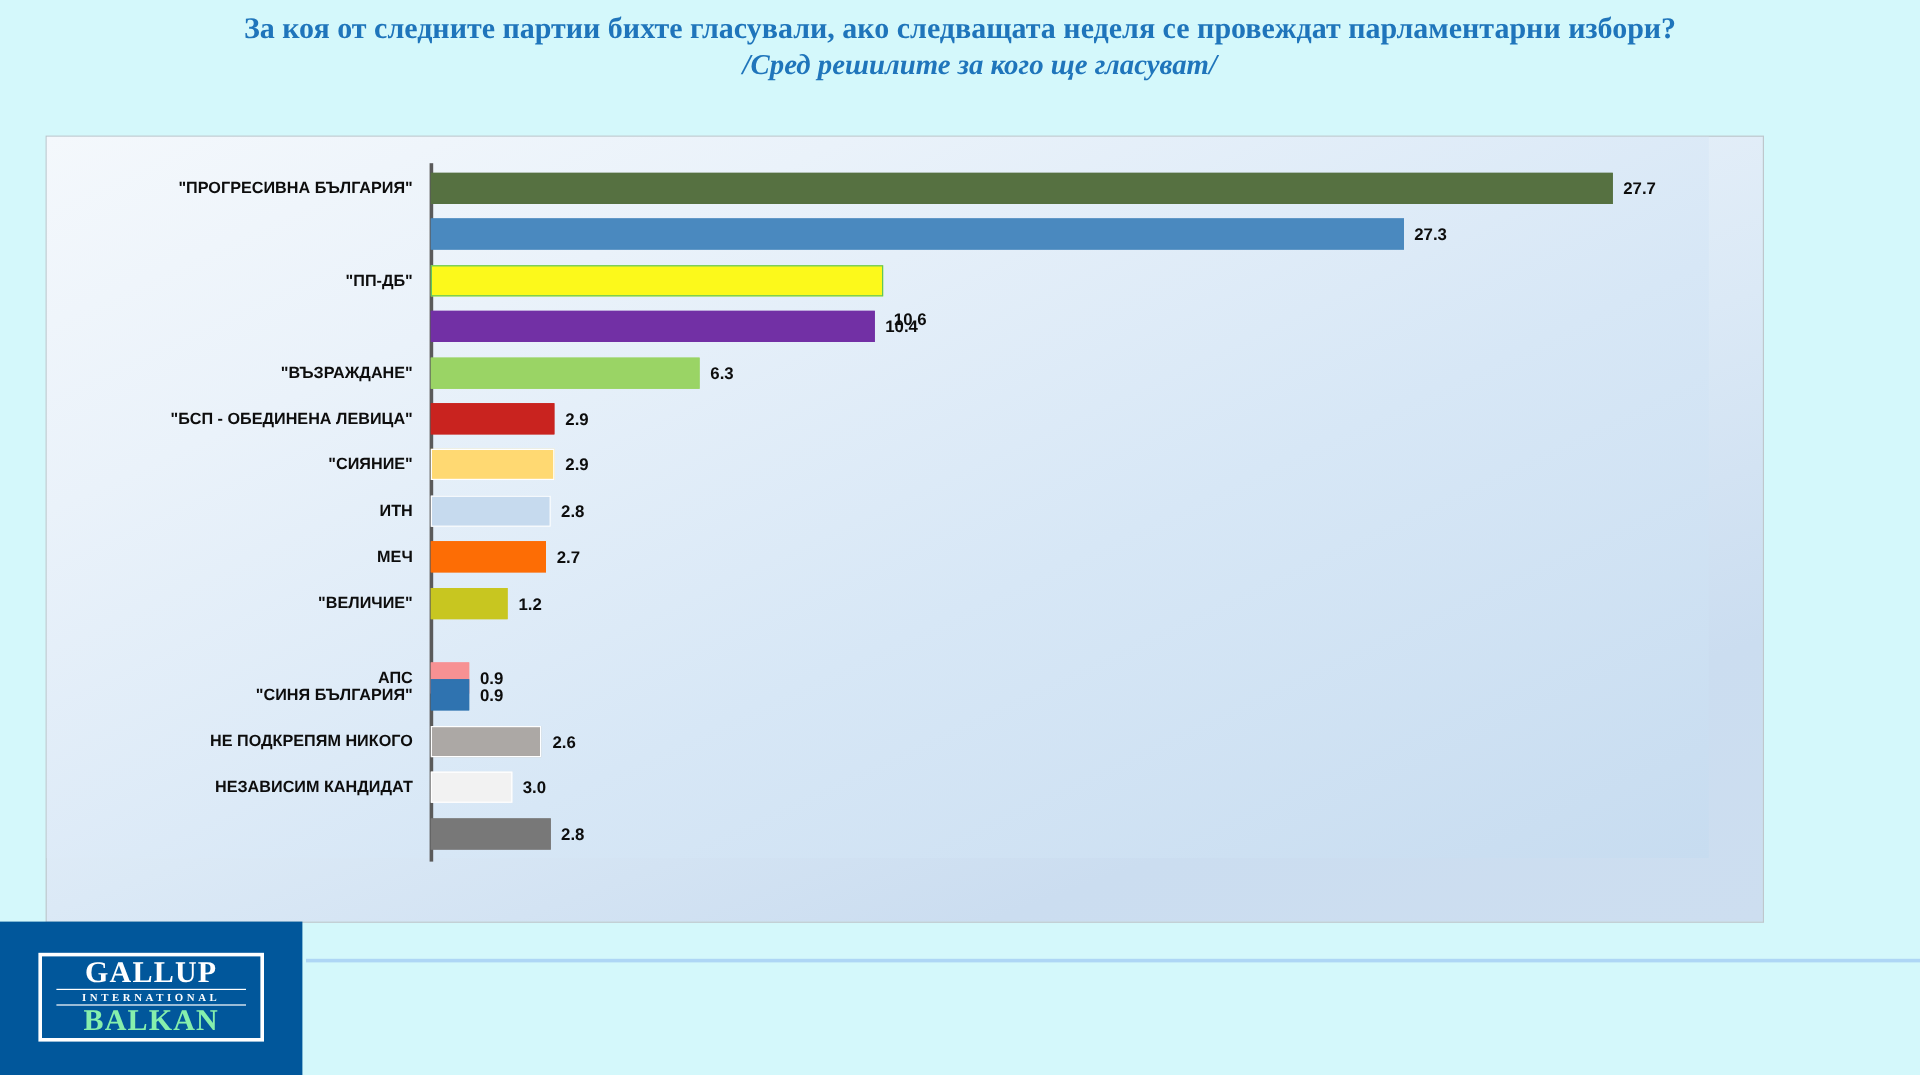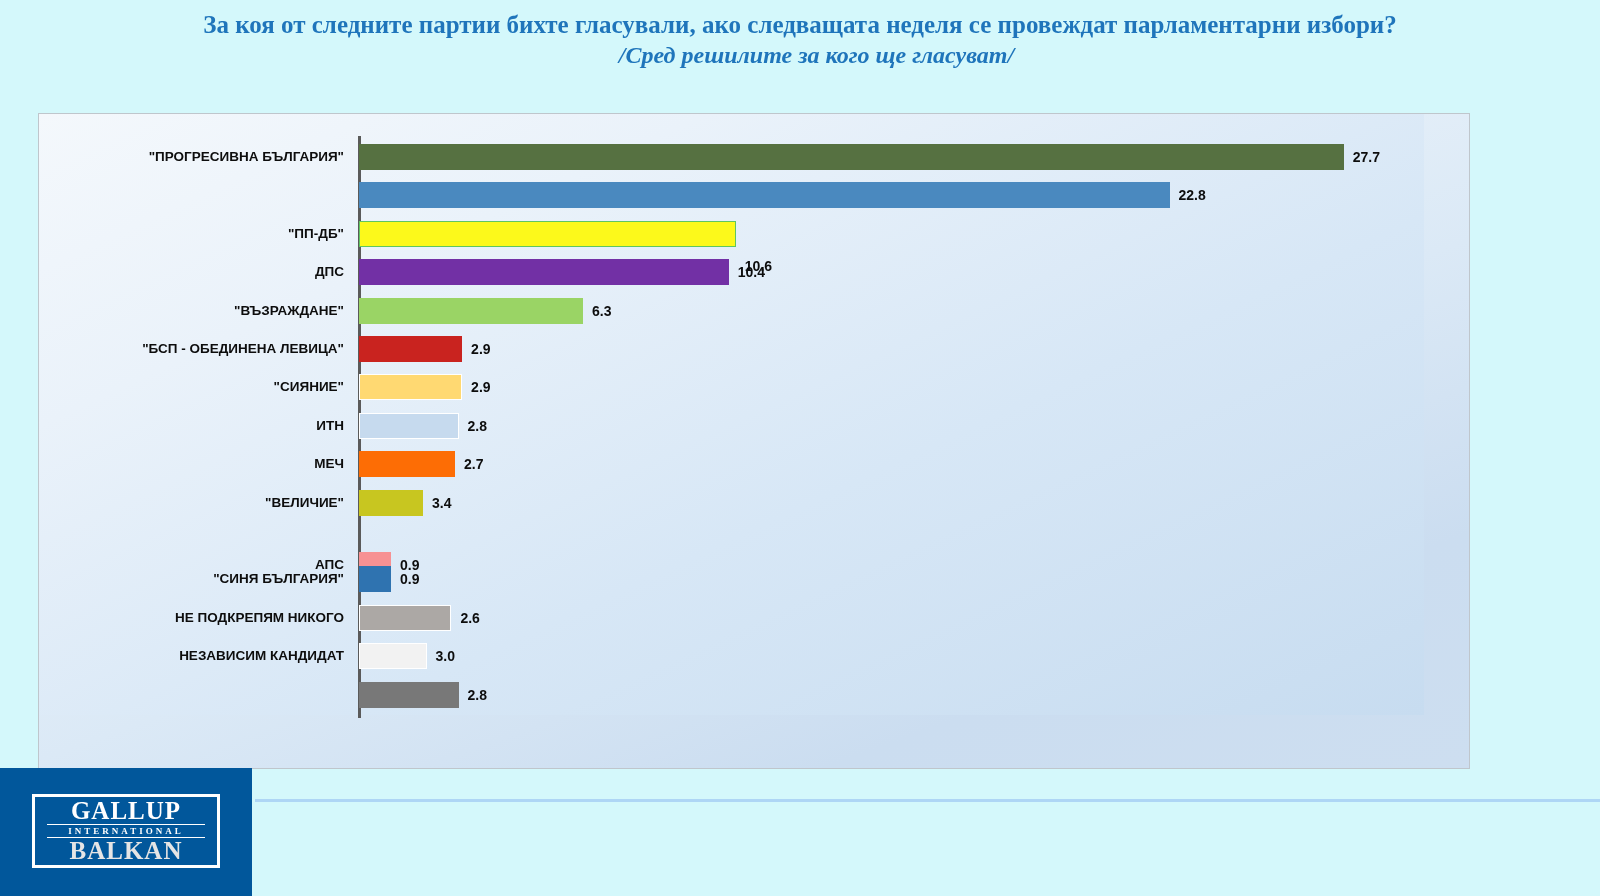--- a/index.html
+++ b/index.html
@@ -92,21 +92,21 @@
   }
   #logo-mid{
     font-family:"Liberation Serif", serif;
     font-size:9px;font-weight:bold;color:#ffffff;letter-spacing:3px;
     line-height:12px;
     border-top:1px solid #ffffff;border-bottom:1px solid #ffffff;
     width:158px;text-align:center;margin:1px 0;
   }
   #logo-bot{
     font-family:"Liberation Serif", serif;
-    font-size:25px;font-weight:bold;color:#e5e5e5;letter-spacing:1px;
+    font-size:25px;font-weight:bold;color:#86efac;letter-spacing:1px;
     line-height:24px;
   }
 </style>
 </head>
 <body>
 
 <div id="title-block">
   <div id="title-line1">За коя от следните партии бихте  гласували,  ако следващата неделя се провеждат парламентарни избори?</div>
   <div id="title-line2">/Сред решилите за кого ще гласуват/</div>
 </div>
@@ -115,29 +115,28 @@
   <div id="plot-area">
     <div id="axis-line"></div>
     <div id="rows-container">
         <div class="row" style="top: 30px;">
           <div class="cat-label">"ПРОГРЕСИВНА БЪЛГАРИЯ"</div>
           <div class="bar" style="width: 984.735px; background: rgb(86, 113, 65); border: 1px solid rgb(86, 113, 65);"></div>
           <div class="val" style="left: 1313.73px;">27.7</div>
         </div>
         <div class="row" style="top: 68.4px;">
           <div class="bar" style="width: 810.54px; background: rgb(74, 137, 191); border: 1px solid rgb(74, 137, 191);"></div>
-          <div class="val" style="left: 1139.54px;">22.8</div>
+          <div class="val" style="left: 1139.54px;">27.3</div>
         </div>
         <div class="row" style="top: 106.8px;">
           <div class="cat-label">"ПП-ДБ"</div>
           <div class="bar" style="width: 376.83px; background: rgb(252, 249, 27); border: 1px solid rgb(95, 198, 95);"></div>
           <div class="val" style="left: 705.83px; margin-top: 32px;">10.6</div>
         </div>
         <div class="row" style="top: 145.2px;">
-          <div class="cat-label">ДПС</div>
           <div class="bar" style="width: 369.72px; background: rgb(114, 48, 165); border: 1px solid rgb(114, 48, 165);"></div>
           <div class="val" style="left: 698.72px;">10.4</div>
         </div>
         <div class="row" style="top: 183.6px;">
           <div class="cat-label">"ВЪЗРАЖДАНЕ"</div>
           <div class="bar" style="width: 223.965px; background: rgb(154, 212, 101); border: 1px solid rgb(154, 212, 101);"></div>
           <div class="val" style="left: 552.965px;">6.3</div>
         </div>
         <div class="row" style="top: 222px;">
           <div class="cat-label">"БСП - ОБЕДИНЕНА ЛЕВИЦА"</div>
@@ -155,21 +154,21 @@
           <div class="val" style="left: 428.54px;">2.8</div>
         </div>
         <div class="row" style="top: 337.2px;">
           <div class="cat-label">МЕЧ</div>
           <div class="bar" style="width: 95.985px; background: rgb(253, 109, 5); border: 1px solid rgb(253, 109, 5);"></div>
           <div class="val" style="left: 424.985px;">2.7</div>
         </div>
         <div class="row" style="top: 375.6px;">
           <div class="cat-label">"ВЕЛИЧИЕ"</div>
           <div class="bar" style="width: 63.99px; background: rgb(200, 198, 32); border: 1px solid rgb(200, 198, 32);"></div>
-          <div class="val" style="left: 392.99px;">3.4</div>
+          <div class="val" style="left: 392.99px;">1.2</div>
         </div>
         <div class="row" style="top: 438px;">
           <div class="cat-label">АПС</div>
           <div class="bar" style="width: 31.995px; background: rgb(247, 145, 147); border: 1px solid rgb(247, 145, 147);"></div>
           <div class="val" style="left: 360.995px;">0.9</div>
         </div>
         <div class="row" style="top: 452.4px;">
           <div class="cat-label">"СИНЯ БЪЛГАРИЯ"</div>
           <div class="bar" style="width: 31.995px; background: rgb(47, 115, 176); border: 1px solid rgb(47, 115, 176);"></div>
           <div class="val" style="left: 360.995px;">0.9</div>

